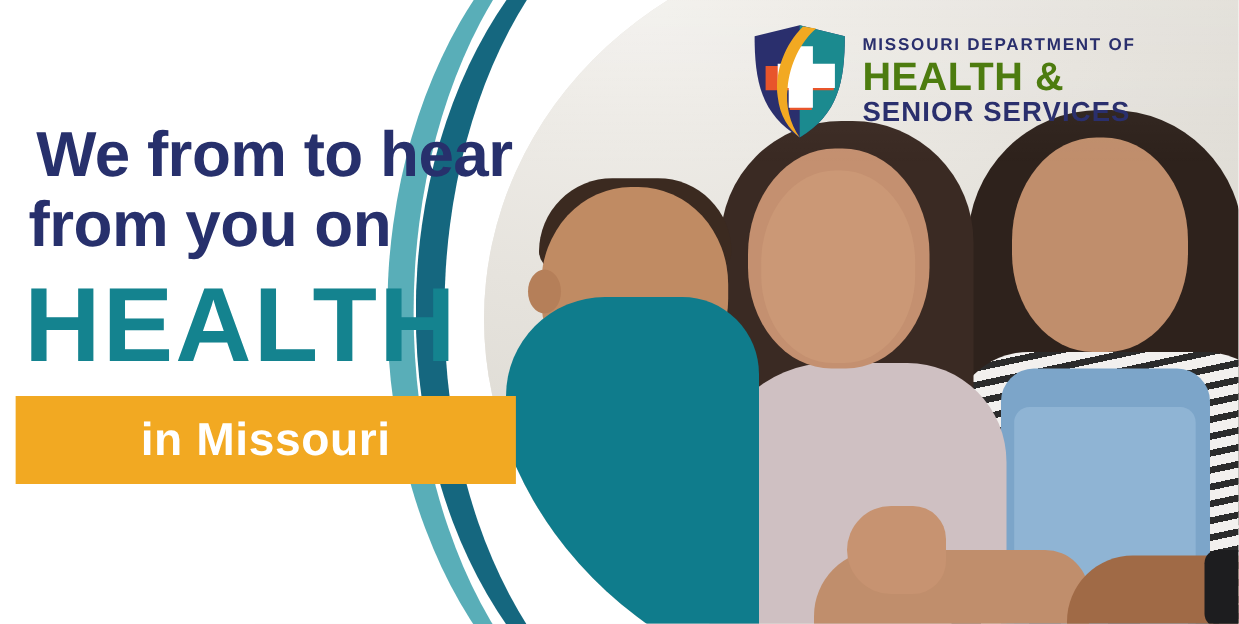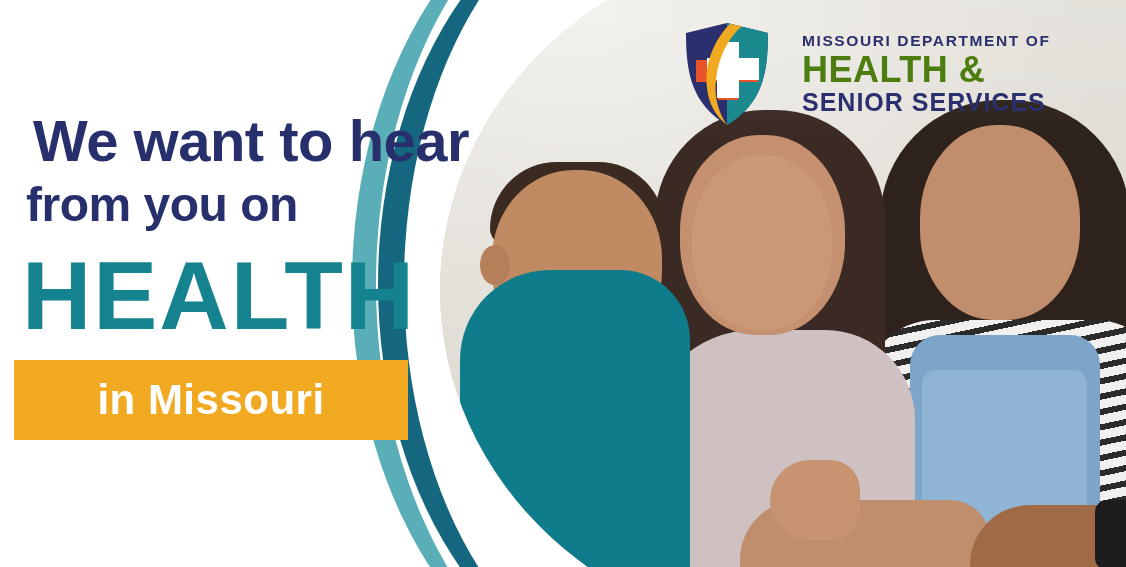--- a/index.html
+++ b/index.html
@@ -73,39 +73,39 @@
   .photo-soften{position:absolute;inset:0;backdrop-filter:blur(0px);
     background:linear-gradient(180deg,rgba(255,255,255,.10),rgba(255,255,255,0) 30%);}
 
   
   .headline{position:absolute;left:0;top:0;width:480px;}
   .line1,.line2{
     color:#27306c;font-weight:700;letter-spacing:-.5px;
     font-family:"Liberation Sans",sans-serif;
   }
   .line1{position:absolute;left:33px;top:110px;font-size:58px;line-height:62px;white-space:nowrap;}
-  .line2{position:absolute;left:26px;top:170px;font-size:48px;line-height:70px;white-space:nowrap;}
+  .line2{position:absolute;left:26px;top:170px;font-size:58px;line-height:70px;white-space:nowrap;}
   .line3{
     position:absolute;left:22px;top:246px;
     color:#14838f;font-weight:700;font-size:96px;line-height:100px;
     letter-spacing:2px;white-space:nowrap;
     font-family:"Liberation Sans",sans-serif;
   }
 
   .cta{
-    position:absolute;left:14px;top:360px;width:394px;height:80px;
+    position:absolute;left:14px;top:360px;width:455px;height:80px;
     background:#f2a922;display:flex;align-items:center;justify-content:center;
   }
   .cta-label{
     color:#ffffff;font-size:42px;font-weight:700;letter-spacing:.5px;
     font-family:"Liberation Sans",sans-serif;
   }
 
   
-  .logo{position:absolute;left:684px;top:22px;display:flex;align-items:center;gap:32px;}
+  .logo{position:absolute;left:684px;top:22px;display:flex;align-items:center;gap:14px;}
   .logo-shield{width:86px;height:104px;display:block;}
   .logo-text{display:flex;flex-direction:column;justify-content:center;}
   .logo-l1{color:#2a2f6d;font-size:15.5px;font-weight:700;letter-spacing:1.6px;
            font-family:"Liberation Sans",sans-serif;line-height:18px;}
   .logo-l2{color:#4d7c0f;font-size:36px;font-weight:700;letter-spacing:.5px;
            font-family:"Liberation Sans",sans-serif;line-height:36px;margin-top:2px;}
   .logo-l3{color:#2a2f6d;font-size:25px;font-weight:700;letter-spacing:1px;
            font-family:"Liberation Sans",sans-serif;line-height:27px;margin-top:1px;}
 </style>
 </head>
@@ -140,21 +140,21 @@
       <div class="person watch"></div>
 
       <div class="photo-soften"></div>
     </div>
   </div>
 
   <div class="arc arc-outer"></div>
   <div class="arc arc-inner"></div>
 
   <div class="headline">
-    <div class="line1">We want to hear</div>
+    <div class="line1">We from to hear</div>
     <div class="line2">from you on</div>
     <div class="line3">HEALTH</div>
   </div>
 
   <div class="cta">
     <span class="cta-label">in Missouri</span>
   </div>
 
   <div class="logo">
     <span>

